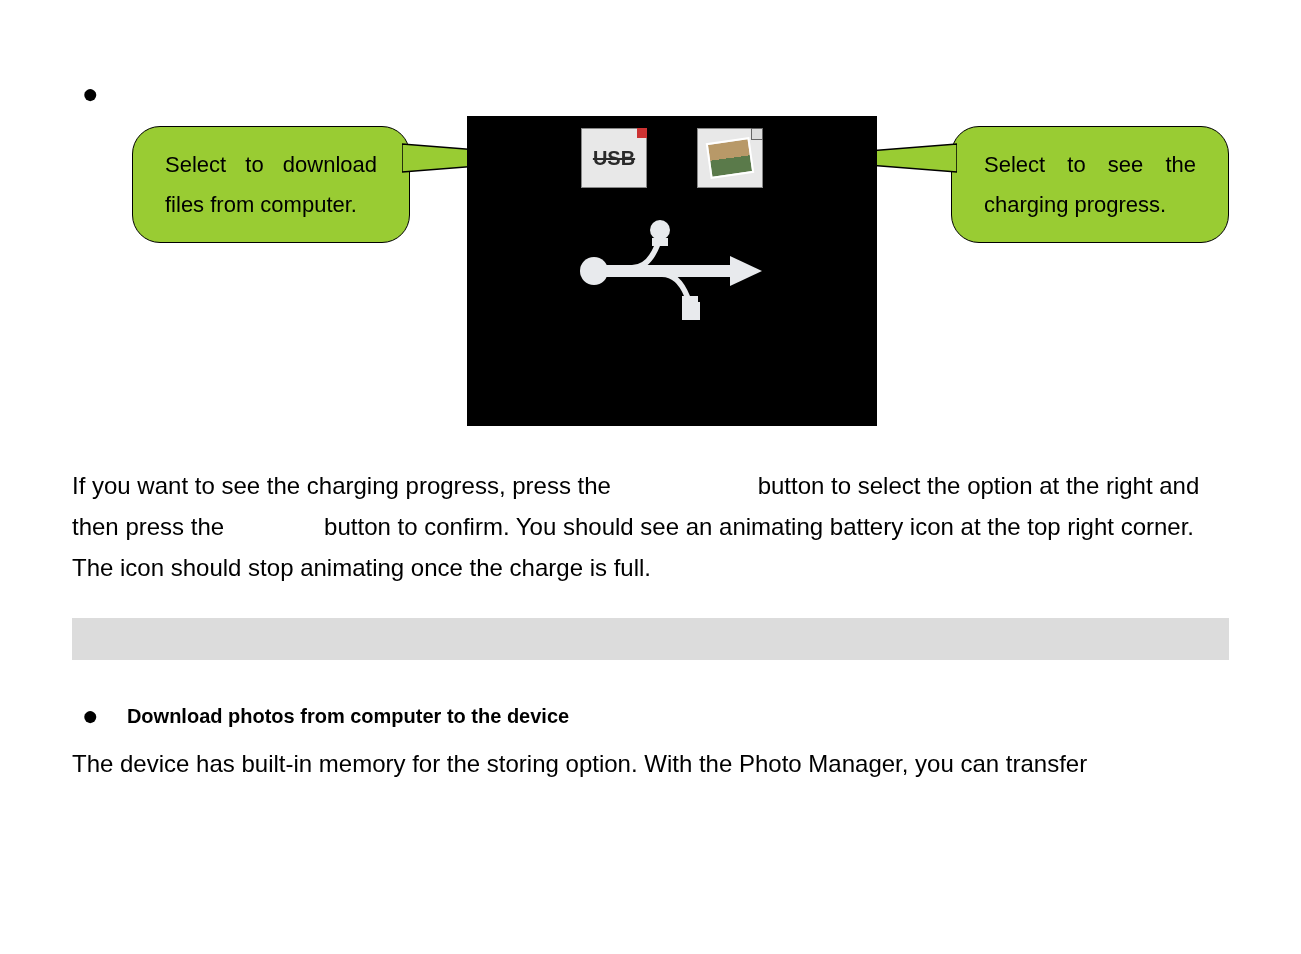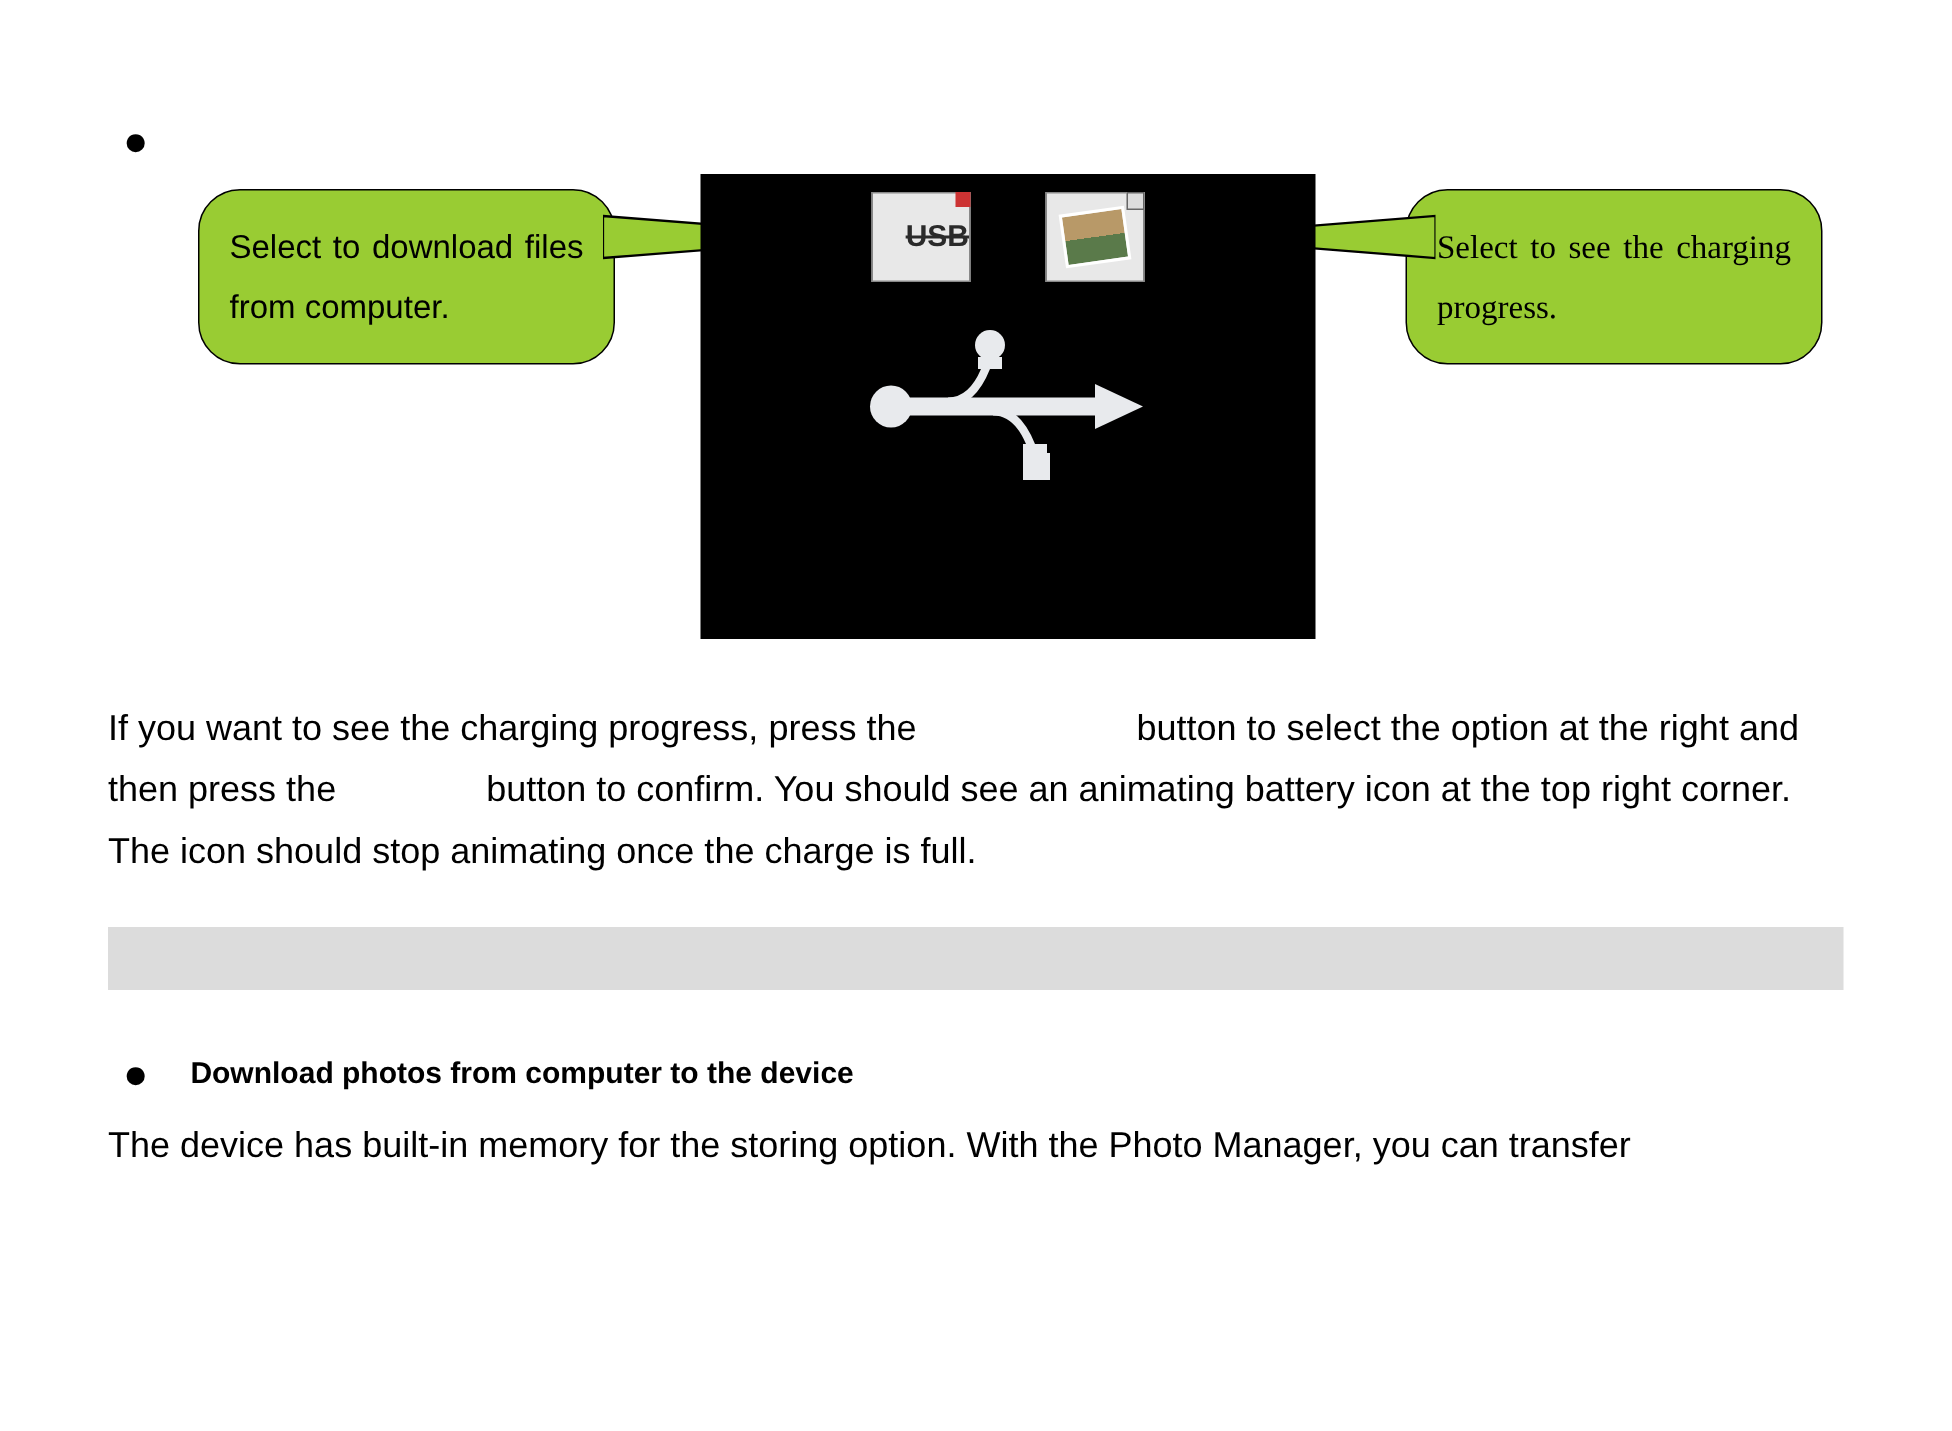--- a/index.html
+++ b/index.html
@@ -28,37 +28,36 @@
     .figure-area {
       position: relative;
       height: 320px;
       margin-bottom: 30px;
     }
     .callout {
       position: absolute;
       background: #99cc33;
       border: 1.5px solid #000;
       border-radius: 28px;
-      padding: 18px 20px;
+      padding: 18px 32px;
       font-size: 22px;
       line-height: 1.8;
       color: #000;
     }
     .callout-left {
       left: 60px;
       top: 10px;
       width: 278px;
       text-align: justify;
     }
     .callout-right {
-      right: 14px;
+      right: 0px;
       top: 10px;
       width: 278px;
       text-align: justify;
-      font-family: Liberation Serif, serif;
     }
     .device-screen {
       position: absolute;
       left: 395px;
       top: 0;
       width: 410px;
       height: 310px;
       background: #000000;
     }
     .screen-icons-row {
@@ -71,21 +70,21 @@
       gap: 50px;
     }
     .usb-small-icon {
       width: 66px;
       height: 60px;
       background: #e8e8e8;
       border: 1px solid #888;
       position: relative;
       display: flex;
       align-items: center;
-      justify-content: flex-end;
+      justify-content: center;
     }
     .usb-small-icon::before {
       content: "";
       position: absolute;
       top: -1px;
       right: -1px;
       width: 10px;
       height: 10px;
       background: #cc3333;
     }

